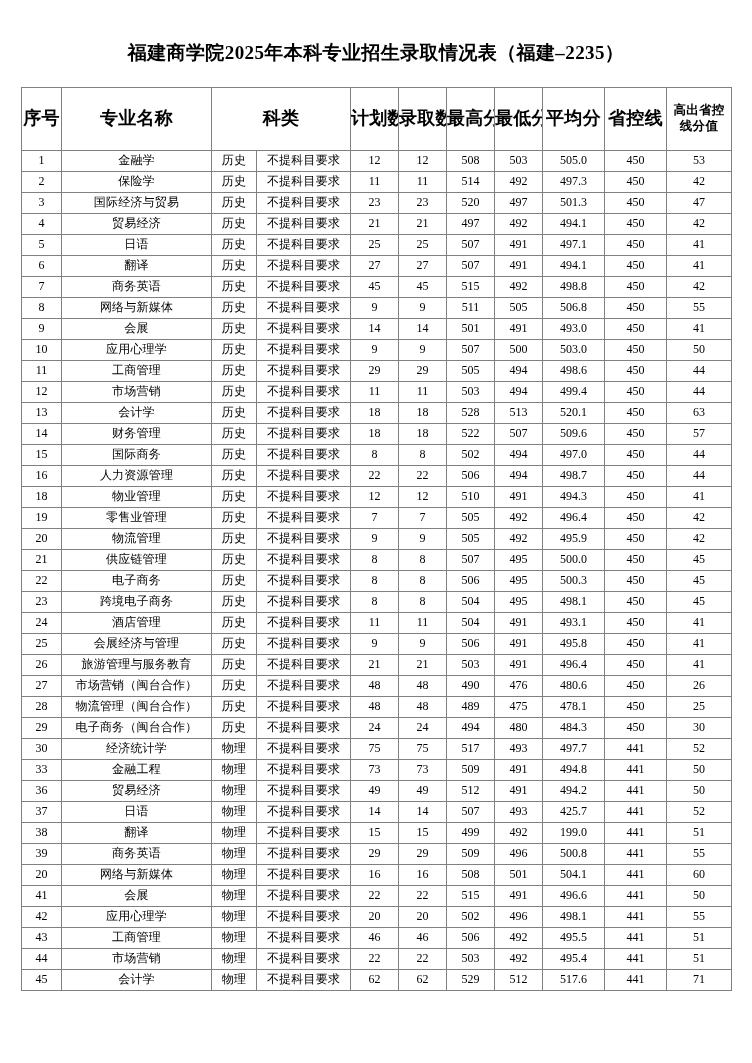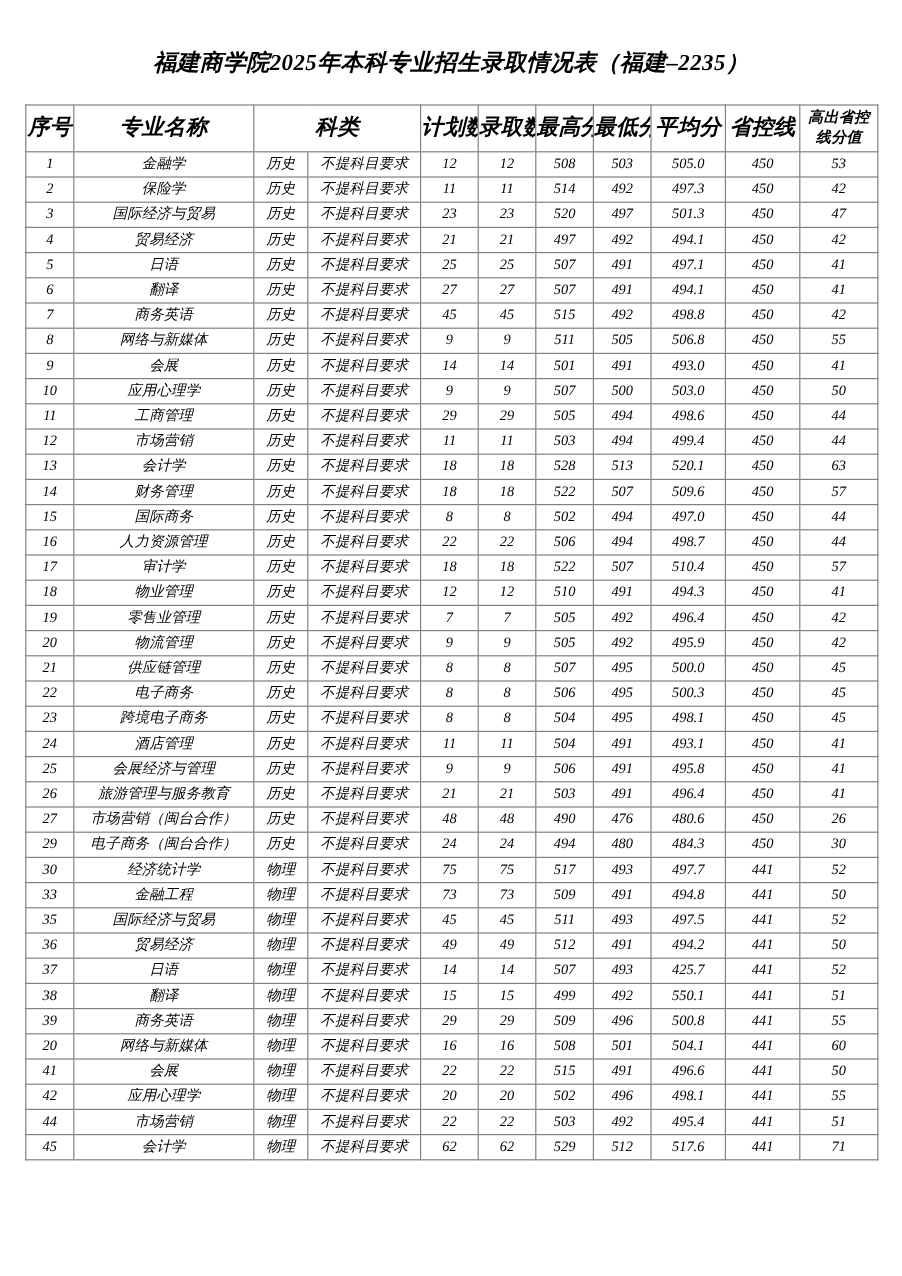--- a/index.html
+++ b/index.html
@@ -12,21 +12,20 @@
     height: 1063px;
     font-family: "Liberation Serif", "DejaVu Serif", serif;
     color: #000000;
     overflow: hidden;
   }
   .page {
     width: 752px;
     height: 1063px;
     position: relative;
     box-sizing: border-box;
-    font-style: italic;
   }
   .title {
     text-align: center;
     font-family: "Liberation Serif", "DejaVu Serif", serif;
     font-size: 19px;
     font-weight: bold;
     letter-spacing: 0.4px;
     padding-top: 42px;
     padding-bottom: 0;
     line-height: 1.2;
@@ -57,21 +56,21 @@
   table.grid thead th {
     height: 38px;
     font-weight: bold;
     font-size: 18px;
     letter-spacing: 0.3px;
   }
   table.grid thead th.two-line {
     font-size: 12.5px;
     line-height: 1.25;
     white-space: normal;
-    padding: 0 2px;
+    padding: 12px 2px;
   }
   td.major-name {
     text-align: left;
     padding-left: 8px;
     font-size: 12.5px;
     letter-spacing: 0.2px;
   }
   td.subject-type,
   td.subject-req {
     font-size: 12px;
@@ -333,33 +332,20 @@
             <td class="subject-req">不提科目要求</td>
             <td class="num">22</td>
             <td class="num">22</td>
             <td class="num">506</td>
             <td class="num">494</td>
             <td class="num">498.7</td>
             <td class="num">450</td>
             <td class="num">44</td>
           </tr>
           <tr>
-            <td class="num">17</td>
-            <td class="major-name">审计学</td>
-            <td class="subject-type">历史</td>
-            <td class="subject-req">不提科目要求</td>
-            <td class="num">18</td>
-            <td class="num">18</td>
-            <td class="num">522</td>
-            <td class="num">507</td>
-            <td class="num">510.4</td>
-            <td class="num">450</td>
-            <td class="num">57</td>
-          </tr>
-          <tr>
             <td class="num">18</td>
             <td class="major-name">物业管理</td>
             <td class="subject-type">历史</td>
             <td class="subject-req">不提科目要求</td>
             <td class="num">12</td>
             <td class="num">12</td>
             <td class="num">510</td>
             <td class="num">491</td>
             <td class="num">494.3</td>
             <td class="num">450</td>
@@ -476,20 +462,33 @@
             <td class="subject-req">不提科目要求</td>
             <td class="num">48</td>
             <td class="num">48</td>
             <td class="num">490</td>
             <td class="num">476</td>
             <td class="num">480.6</td>
             <td class="num">450</td>
             <td class="num">26</td>
           </tr>
           <tr>
+            <td class="num">28</td>
+            <td class="major-name">物流管理（闽台合作）</td>
+            <td class="subject-type">历史</td>
+            <td class="subject-req">不提科目要求</td>
+            <td class="num">48</td>
+            <td class="num">48</td>
+            <td class="num">489</td>
+            <td class="num">475</td>
+            <td class="num">478.1</td>
+            <td class="num">450</td>
+            <td class="num">25</td>
+          </tr>
+          <tr>
             <td class="num">29</td>
             <td class="major-name">电子商务（闽台合作）</td>
             <td class="subject-type">历史</td>
             <td class="subject-req">不提科目要求</td>
             <td class="num">24</td>
             <td class="num">24</td>
             <td class="num">494</td>
             <td class="num">480</td>
             <td class="num">484.3</td>
             <td class="num">450</td>
@@ -515,33 +514,20 @@
             <td class="subject-req">不提科目要求</td>
             <td class="num">73</td>
             <td class="num">73</td>
             <td class="num">509</td>
             <td class="num">491</td>
             <td class="num">494.8</td>
             <td class="num">441</td>
             <td class="num">50</td>
           </tr>
           <tr>
-            <td class="num">35</td>
-            <td class="major-name">国际经济与贸易</td>
-            <td class="subject-type">物理</td>
-            <td class="subject-req">不提科目要求</td>
-            <td class="num">45</td>
-            <td class="num">45</td>
-            <td class="num">511</td>
-            <td class="num">493</td>
-            <td class="num">497.5</td>
-            <td class="num">441</td>
-            <td class="num">52</td>
-          </tr>
-          <tr>
             <td class="num">36</td>
             <td class="major-name">贸易经济</td>
             <td class="subject-type">物理</td>
             <td class="subject-req">不提科目要求</td>
             <td class="num">49</td>
             <td class="num">49</td>
             <td class="num">512</td>
             <td class="num">491</td>
             <td class="num">494.2</td>
             <td class="num">441</td>
@@ -562,21 +548,21 @@
           </tr>
           <tr>
             <td class="num">38</td>
             <td class="major-name">翻译</td>
             <td class="subject-type">物理</td>
             <td class="subject-req">不提科目要求</td>
             <td class="num">15</td>
             <td class="num">15</td>
             <td class="num">499</td>
             <td class="num">492</td>
-            <td class="num">550.1</td>
+            <td class="num">199.0</td>
             <td class="num">441</td>
             <td class="num">51</td>
           </tr>
           <tr>
             <td class="num">39</td>
             <td class="major-name">商务英语</td>
             <td class="subject-type">物理</td>
             <td class="subject-req">不提科目要求</td>
             <td class="num">29</td>
             <td class="num">29</td>
@@ -617,20 +603,33 @@
             <td class="major-name">应用心理学</td>
             <td class="subject-type">物理</td>
             <td class="subject-req">不提科目要求</td>
             <td class="num">20</td>
             <td class="num">20</td>
             <td class="num">502</td>
             <td class="num">496</td>
             <td class="num">498.1</td>
             <td class="num">441</td>
             <td class="num">55</td>
+          </tr>
+          <tr>
+            <td class="num">43</td>
+            <td class="major-name">工商管理</td>
+            <td class="subject-type">物理</td>
+            <td class="subject-req">不提科目要求</td>
+            <td class="num">46</td>
+            <td class="num">46</td>
+            <td class="num">506</td>
+            <td class="num">492</td>
+            <td class="num">495.5</td>
+            <td class="num">441</td>
+            <td class="num">51</td>
           </tr>
           <tr>
             <td class="num">44</td>
             <td class="major-name">市场营销</td>
             <td class="subject-type">物理</td>
             <td class="subject-req">不提科目要求</td>
             <td class="num">22</td>
             <td class="num">22</td>
             <td class="num">503</td>
             <td class="num">492</td>

